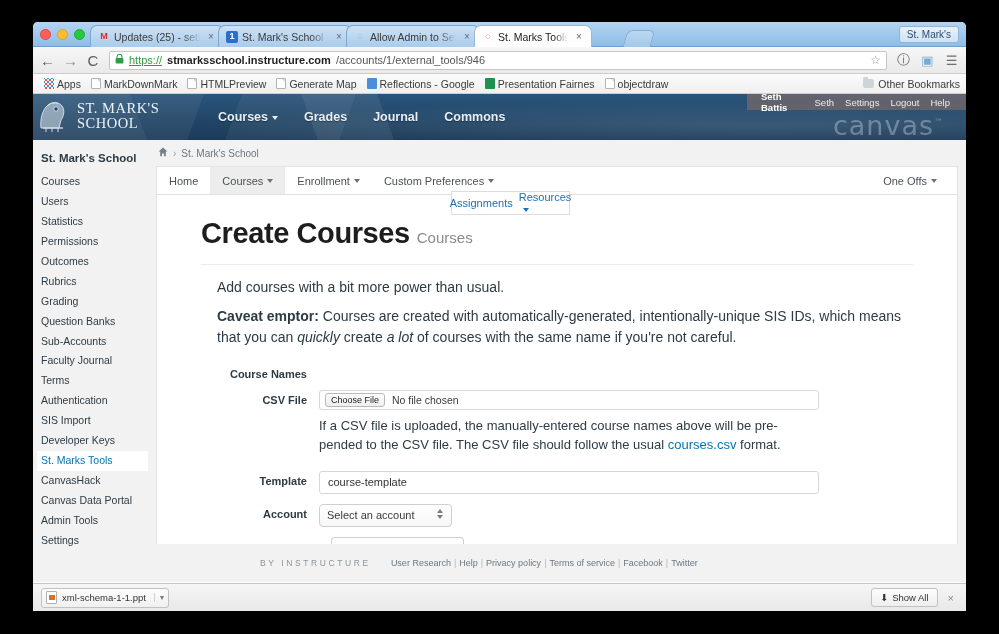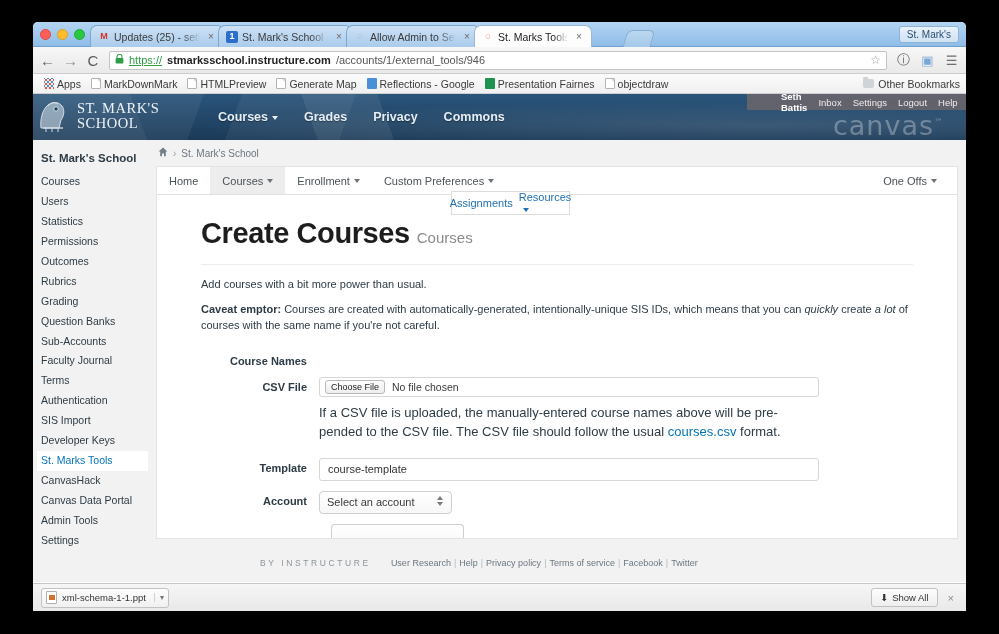--- a/index.html
+++ b/index.html
@@ -194,21 +194,21 @@
   .topright-nav {
     position: absolute; right: 0; top: 0;
     height: 16px;
     background: rgba(120,105,105,.72);
     display: flex; align-items: center; gap: 11px;
     padding: 0 16px 0 14px;
     font-size: 9.5px; color: #f0eaea;
     width: 219px;
     justify-content: flex-start;
   }
-  .topright-nav .uname { font-weight: bold; color: #fff; margin-left: 20px; }
+  .topright-nav .uname { font-weight: bold; color: #fff; }
   .canvas-wordmark {
     position: absolute; right: 22px; bottom: -1px;
     font-size: 27px; letter-spacing: 1px;
     color: rgba(255,255,255,.30);
     font-family: "DejaVu Sans", sans-serif;
     margin-left: 28px;
   }
   .canvas-wordmark sup { font-size: 9px; vertical-align: super; }
 
   
@@ -263,21 +263,21 @@
   h1.page-title {
     margin: 0;
     font-size: 29px; font-weight: bold; color: #1d1d1d;
     letter-spacing: -.4px;
   }
   h1.page-title .sub {
     font-size: 15px; font-weight: normal; color: #8b8b8b; margin-left: 7px;
     letter-spacing: 0;
   }
   .title-rule { border: none; border-top: 1px solid #ececec; margin: 14px 0 12px 0; }
-  .para { font-size: 11px; color: #2d3b45; line-height: 1.45; margin: 0 0 9px 0; }
+  .para { font-size: 14px; color: #2d3b45; line-height: 1.45; margin: 0 0 9px 16px; }
   .para b { font-weight: bold; }
   .para i { font-style: italic; }
 
   .form-row { display: flex; align-items: flex-start; margin-bottom: 10px; }
   .form-label {
     width: 118px; flex: 0 0 118px;
     text-align: right; padding-right: 12px; padding-top: 4px;
     font-size: 11px; font-weight: bold; color: #2d3b45;
   }
   .form-field { flex: 1 1 auto; max-width: 500px; }
@@ -496,27 +496,27 @@
           </svg>
           <div>
             <div class="school-name">ST. MARK'S</div>
             <div class="school-name">SCHOOL</div>
           </div>
         </div>
 
         <div class="canvas-nav">
           <div class="cnav-item"><span>Courses</span><i class="caret-dn"></i></div>
           <div class="cnav-item">Grades</div>
-          <div class="cnav-item">Privacy</div>
+          <div class="cnav-item">Journal</div>
           <div class="cnav-item">Commons</div>
         </div>
 
         <div class="topright-nav">
           <span class="uname">Seth Battis</span>
-          <span>Inbox</span>
+          <span>Seth</span>
           <span>Settings</span>
           <span>Logout</span>
           <span>Help</span>
         </div>
 
         <div class="canvas-wordmark"><span>canvas</span><sup>™</sup></div>
       </div>
 
       <div class="resources-panel">
         <a>Assignments</a>

